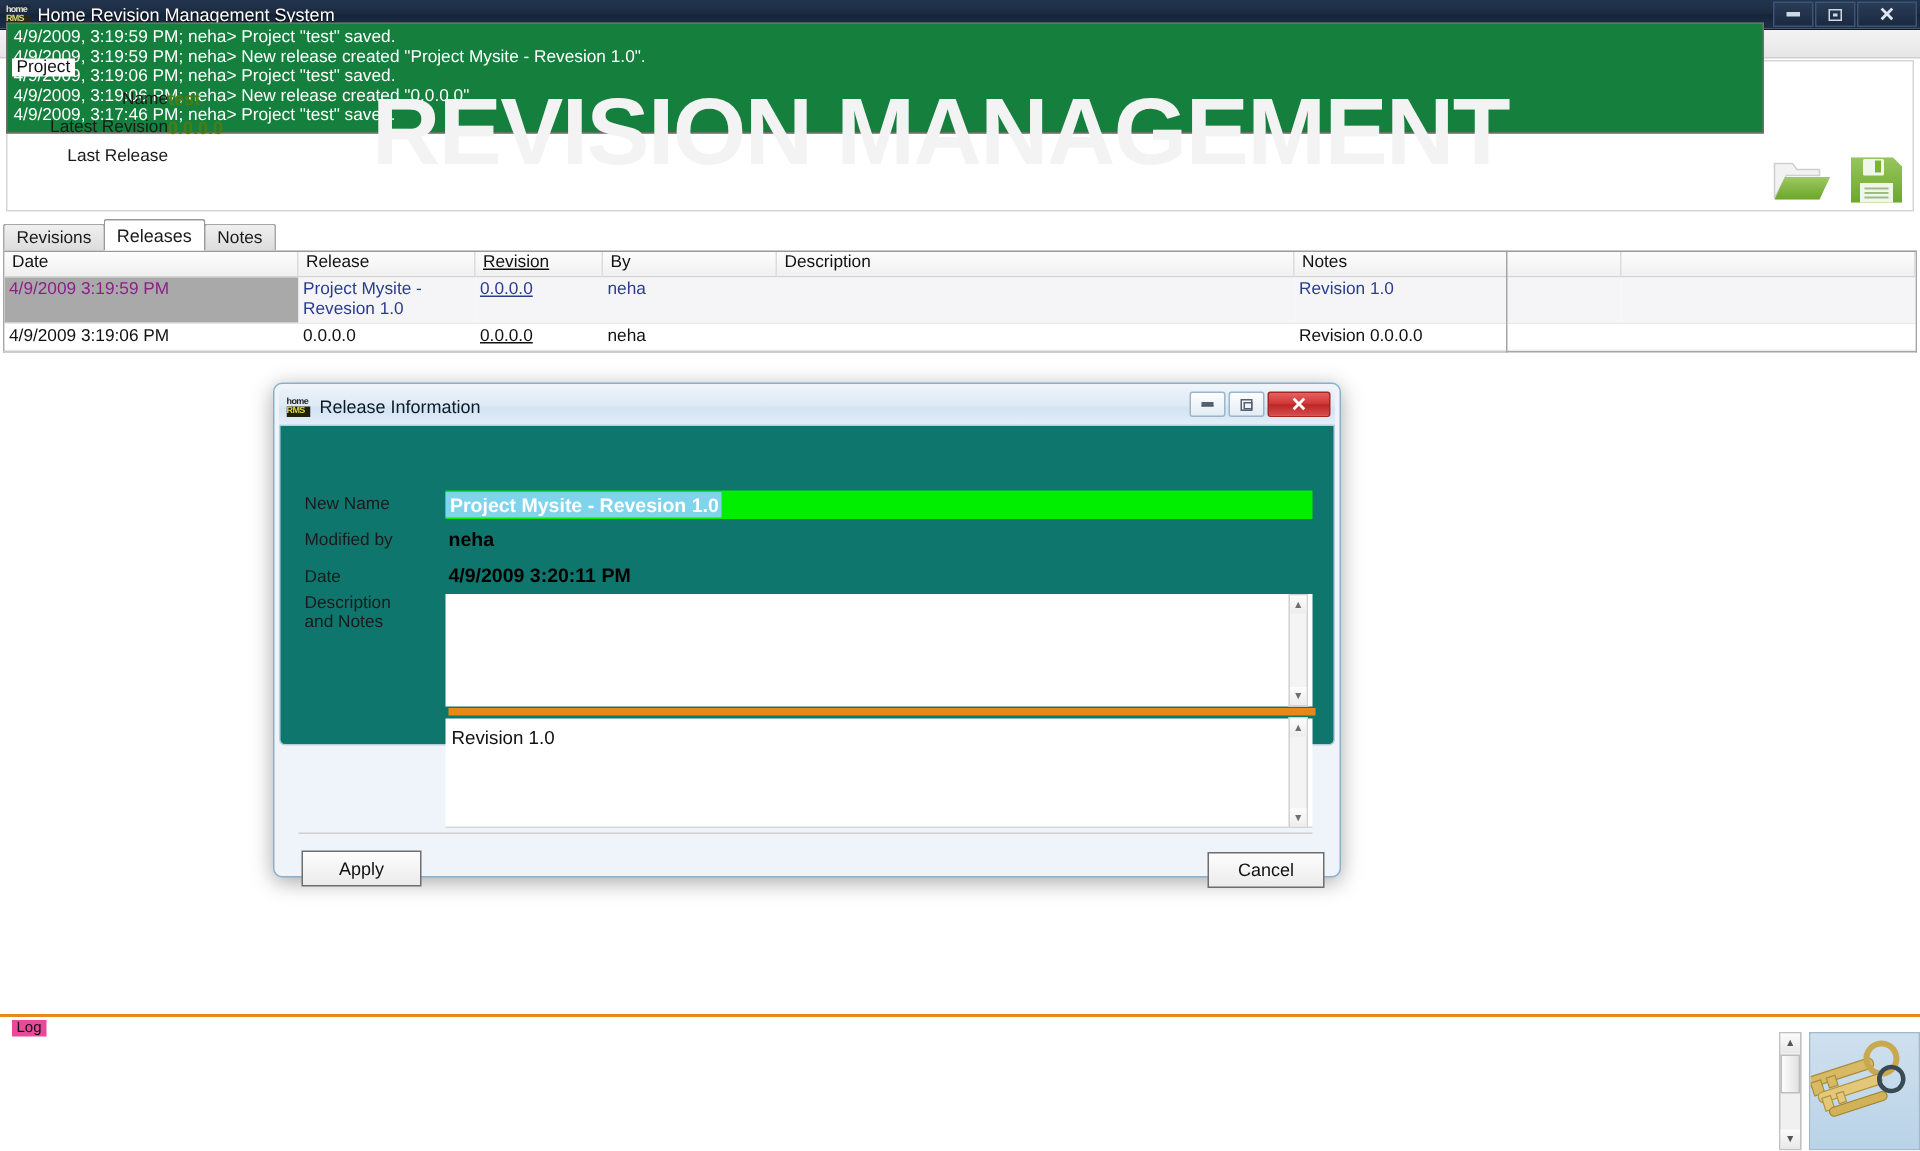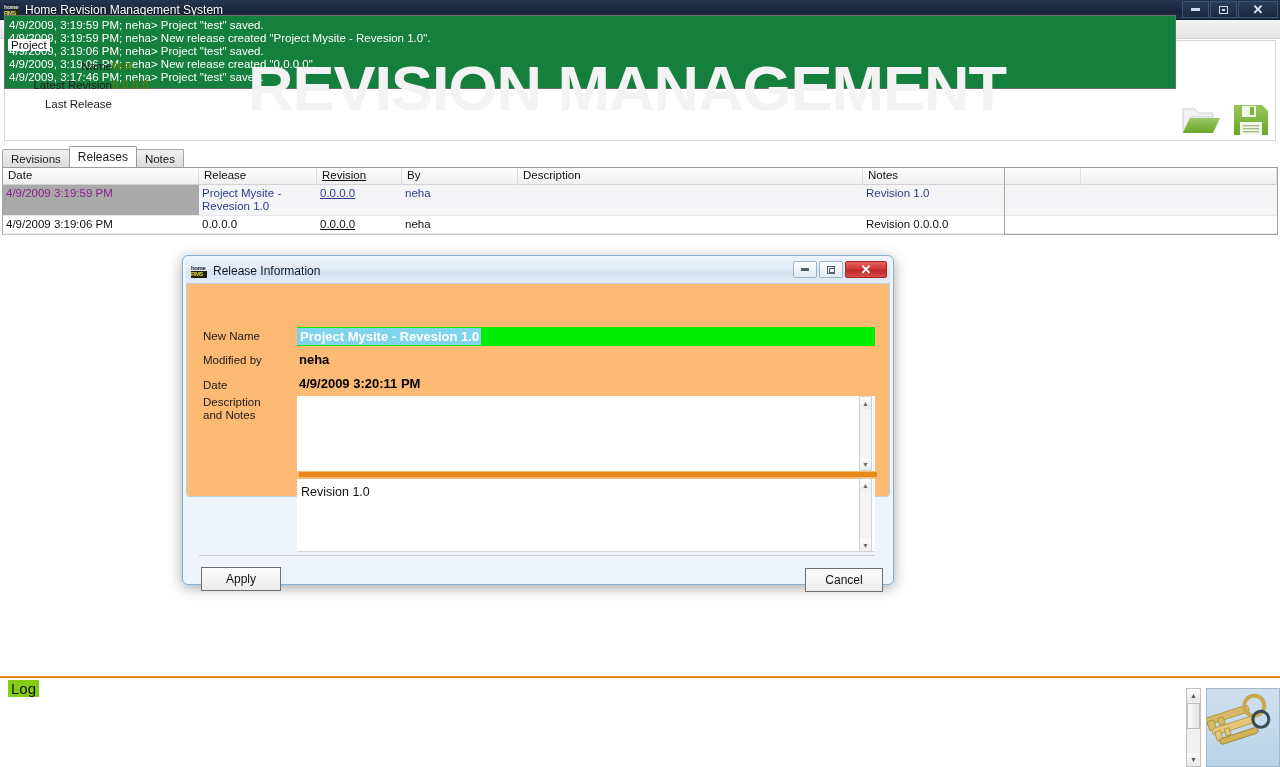--- a/index.html
+++ b/index.html
@@ -181,22 +181,22 @@
 
   
   .log-box {
     position: absolute; top: 676px; left: 0;
     width: 1280px; height: 91px;
     border-top: 2px solid #e8881a;
     background: #ffffff;
   }
   .log-legend {
     position: absolute; top: 2px; left: 8px;
-    font-size: 15px; color: #111;
-    background: #84cc16; padding: 0 3px;
+    font-size: 10px; color: #111;
+    background: #ec4899; padding: 0 3px;
   }
   .log-area {
     position: absolute; top: 15px; left: 4px;
     width: 1172px; height: 74px;
     background: #15803d;
     border: 1px solid #6e6e6e;
     overflow: hidden;
     padding: 3px 4px 0 4px;
   }
   .log-line {
@@ -266,21 +266,21 @@
   .dlg-wbtn .dmax::after { content:''; position:absolute; left:1px; top:1px; width:4px;height:3px;border:1px solid #55616e;}
   .dlg-wbtn.close {
     width: 42px;
     background: linear-gradient(to bottom, #e86060 0%, #d03636 48%, #bb2626 52%, #d84c4c 100%);
     border-color: #a62626;
     color: #ffffff; font-weight: bold; font-size: 13px;
   }
   .dlg-body {
     position: relative;
     height: 214px;
-    background: #fdba74;
+    background: #0f766e;
     border: 1px solid #b9cfe0;
     border-radius: 0 0 4px 4px;
   }
   .dlg-label {
     position: absolute; font-size: 11.5px; color: #1a1a1a; line-height: 13px;
   }
   .name-field {
     position: absolute; left: 110px; top: 43px;
     width: 578px; height: 19px;
     background: #00ee00;

